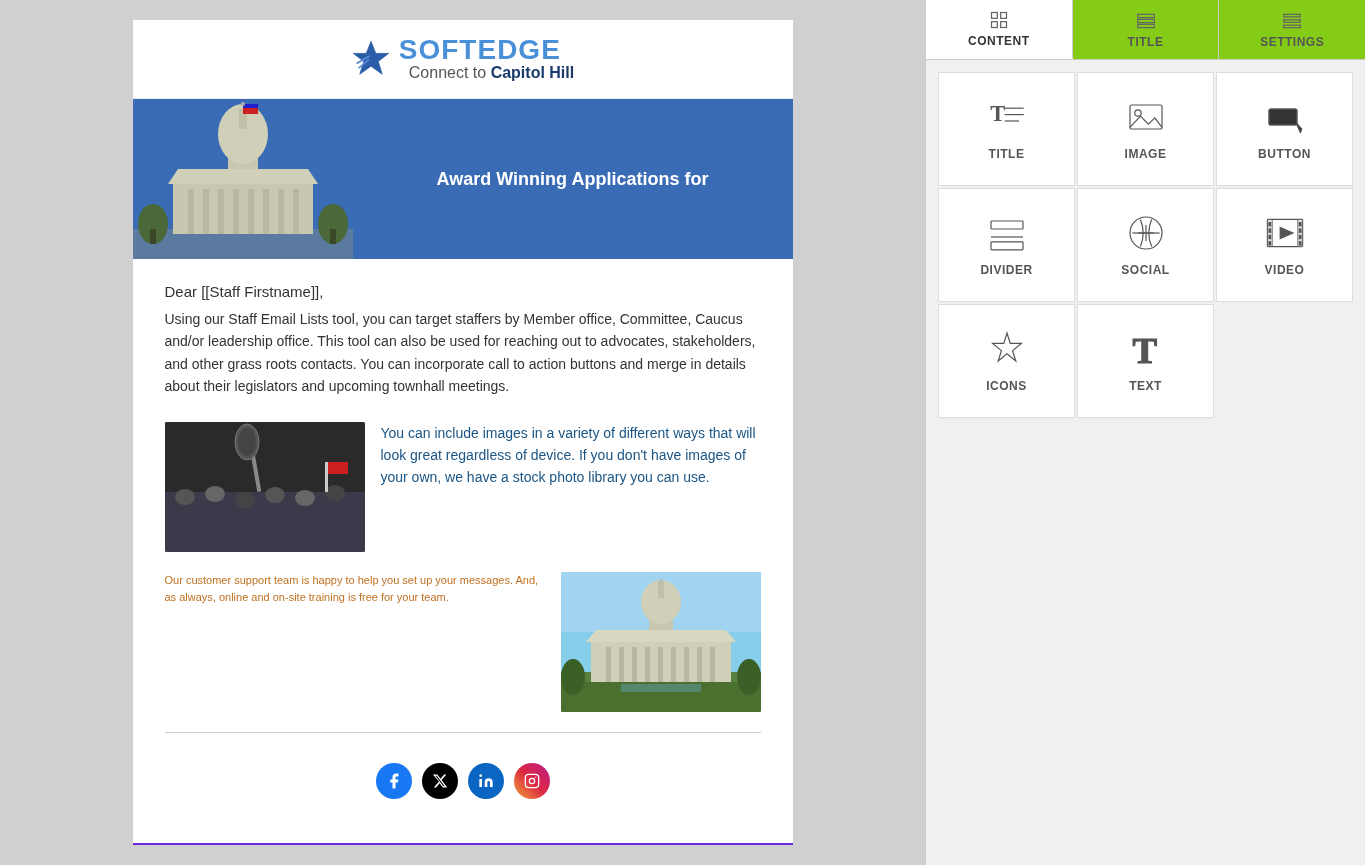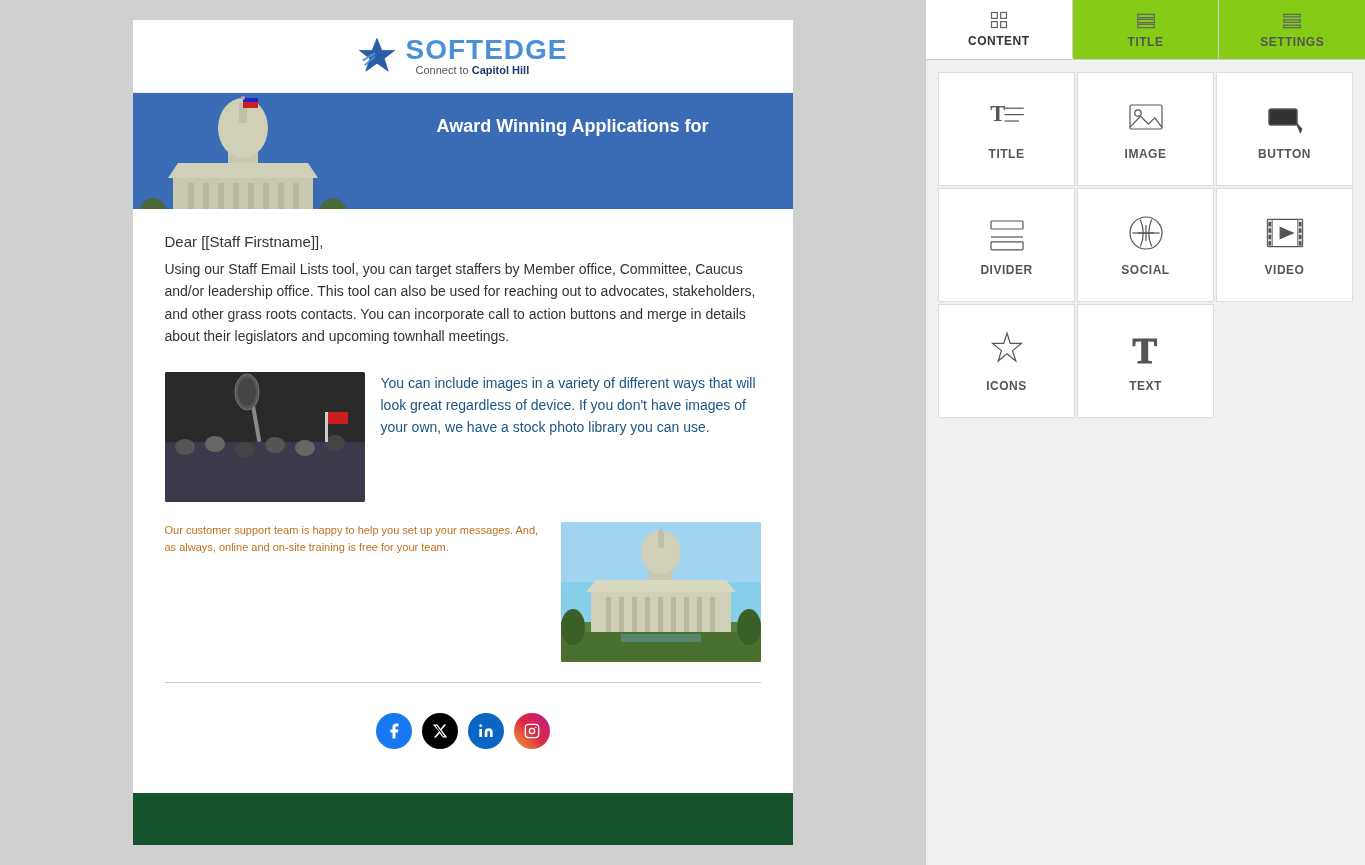--- a/index.html
+++ b/index.html
@@ -15,21 +15,21 @@
     .canvas-area {
       flex: 1;
       background: #d0d0d0;
       overflow-y: auto;
       display: flex;
       justify-content: center;
       padding: 20px;
     }
 
     .email-container {
-      background: #14532d;
+      background: #6d28d9;
       width: 660px;
       min-height: 820px;
     }
 
     .email-header {
       background: #fff;
       padding: 16px;
       text-align: center;
       border-bottom: 1px solid #eee;
     }
@@ -59,37 +59,37 @@
       letter-spacing: 1px;
       line-height: 1;
     }
 
     .logo-soft span {
       color: #4a90d9;
       font-weight: 900;
     }
 
     .logo-tagline {
-      font-size: 11px;
+      font-size: 16px;
       color: #555;
       padding-left: 10px;
     }
 
     .logo-tagline strong {
       color: #1a3a6b;
     }
 
     .hero-banner {
       position: relative;
       width: 100%;
-      height: 116px;
+      height: 160px;
       background: #3a6bb5;
       overflow: hidden;
       display: flex;
-      align-items: flex-start;
+      align-items: center;
     }
 
     .building-svg {
       width: 220px;
       height: 160px;
       flex-shrink: 0;
     }
 
     .hero-text {
       flex: 1;

